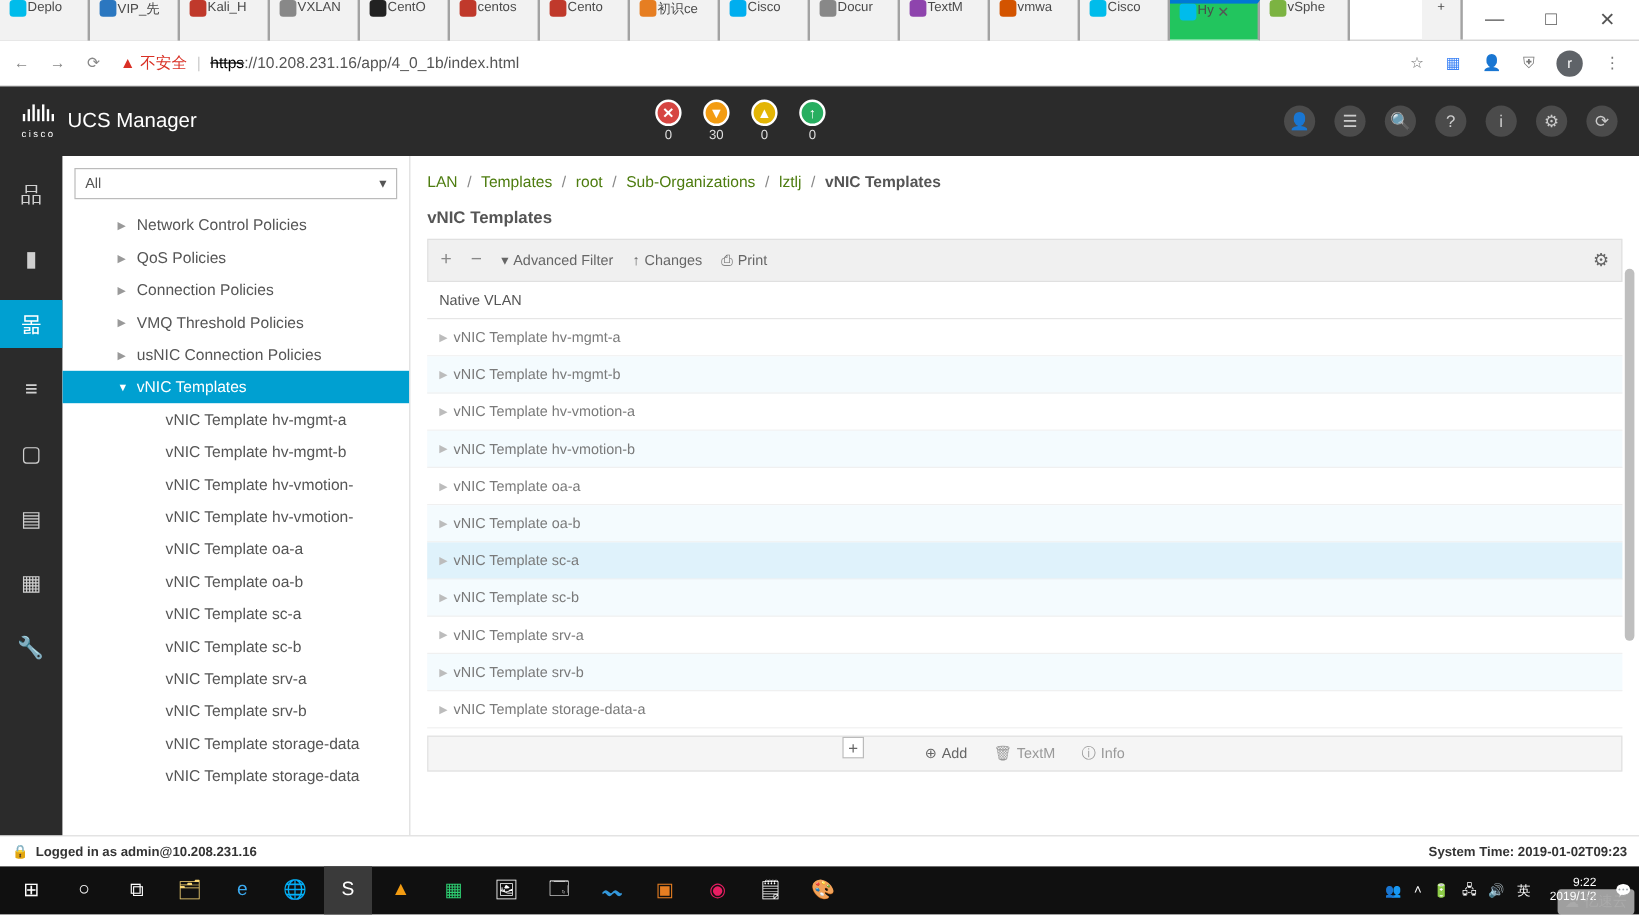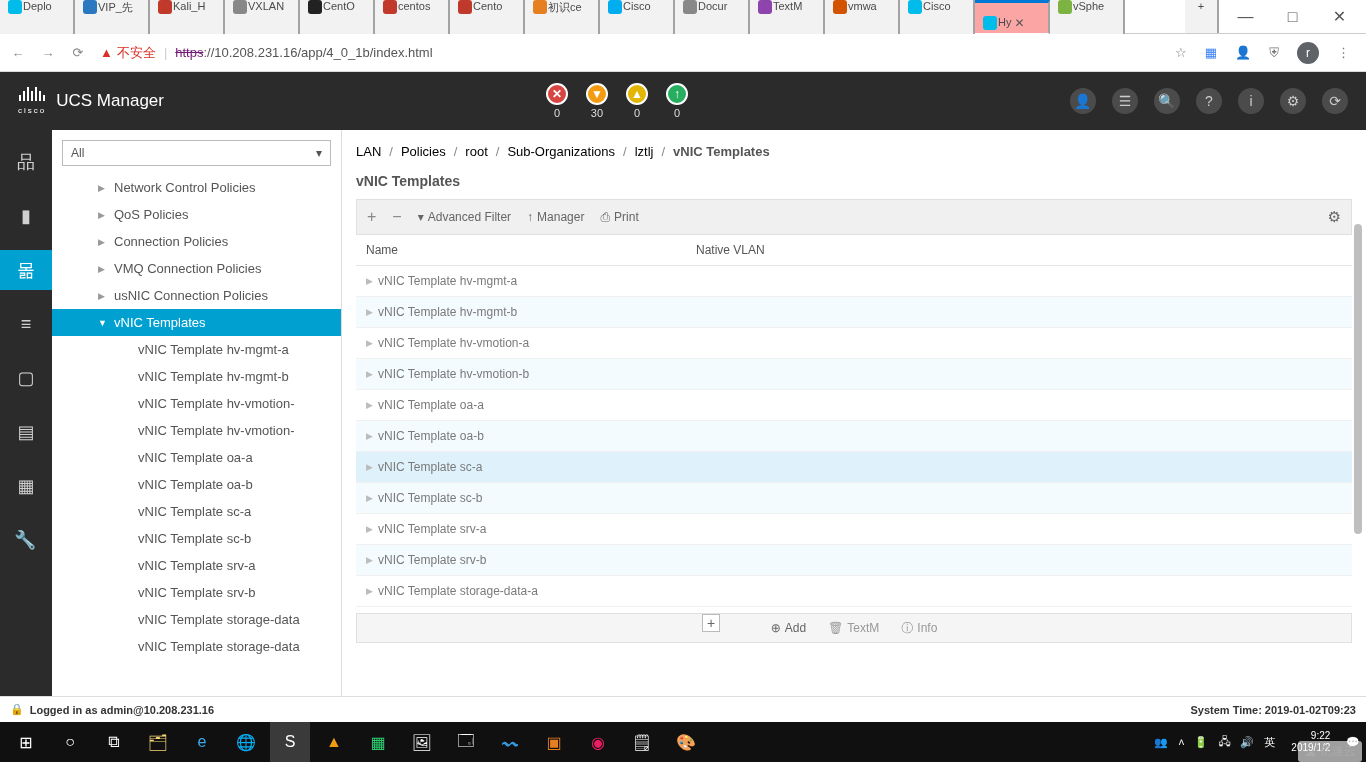--- a/index.html
+++ b/index.html
@@ -1,31 +1,31 @@
 <!DOCTYPE html>
 <html><head>
 <meta charset="utf-8">
 <style>
 *{margin:0;padding:0;box-sizing:border-box;font-family:Arial,Helvetica,sans-serif}
 body{width:1366px;height:768px;overflow:hidden;background:#fff;position:relative}
 
 .win-top{height:34px;background:#fff;display:flex;border-bottom:1px solid #ccc}
 .tabs{display:flex;height:34px;flex:1;overflow:hidden}
 .tab{display:flex;align-items:flex-start;padding:0 8px;border-right:2px solid #a3a3a3;font-size:11px;color:#4a4a4a;gap:1px;min-width:75px;white-space:nowrap;overflow:hidden;background:#f2f2f2}
-.tab.active{background:#fca5a5;border-top:3px solid #0078d4;height:34px;padding-top:13px;border-bottom:1px solid #fff;margin-bottom:-1px}
+.tab.active{background:#22c55e;border-top:3px solid #0078d4;height:34px;padding-top:0;border-bottom:1px solid #fff;margin-bottom:-1px}
 .tab .x{margin-left:2px;color:#555;font-size:12px}
 .tab .ic{width:14px;height:14px;flex:0 0 14px;border-radius:3px}
 .winbtns{display:flex;align-items:center;padding:0 4px;gap:2px}
 .winbtn{width:45px;height:28px;display:flex;align-items:center;justify-content:center;color:#555}
 
 .urlbar{height:38px;display:flex;align-items:center;padding:0 10px;gap:14px;border-bottom:1px solid #d9d9d9;font-size:13px}
 .urlbar .nav-ic{color:#888;width:16px;text-align:center}
 .url{flex:1;display:flex;align-items:center;gap:8px;color:#555}
 .url .warn{color:#d93025;display:flex;align-items:center;gap:4px}
-.url .https{color:#701a75;text-decoration:line-through}
+.url .https{color:#000000;text-decoration:line-through}
 .righticons{display:flex;align-items:center;gap:18px;color:#777;padding-right:6px}
 .avatar-r{width:22px;height:22px;border-radius:50%;background:#5f6368;color:#fff;display:flex;align-items:center;justify-content:center;font-size:12px}
 
 .cisco-head{height:58px;background:#2b2b2b;color:#eee;display:flex;align-items:center;padding:0 18px}
 .cisco-logo{display:flex;align-items:center;gap:10px}
 .cisco-logo .bars span{display:inline-block;width:2px;background:#fff;margin:0 1px}
 .cisco-logo .title{font-size:17px;font-weight:300;color:#fff}
 .cisco-center{flex:1;display:flex;justify-content:center}
 .status-badges{display:flex;gap:18px}
 .sb{display:flex;flex-direction:column;align-items:center;gap:2px}
@@ -43,21 +43,21 @@
 .tree{font-size:13px;color:#555;padding-bottom:10px}
 .tree .node{padding:6px 0 6px 6px;display:flex;align-items:center;gap:6px}
 .tree .node .arr{width:10px;color:#999;font-size:9px}
 .tree .lvl1{padding-left:46px}
 .tree .lvl2{padding-left:70px}
 .tree .sel{background:#00a0d1;color:#fff}
 .tree .sel .arr{color:#fff}
 
 .main{flex:1;padding:14px 14px 0 14px;position:relative}
 .breadcrumb{font-size:13px;color:#555;display:flex;gap:8px;align-items:center;margin-bottom:14px}
-.breadcrumb a{color:#000000;text-decoration:none}
+.breadcrumb a{color:#4d7c0f;text-decoration:none}
 .breadcrumb .sep{color:#888}
 .section-title{font-size:14px;color:#555;font-weight:bold;margin-bottom:10px}
 .toolbar{height:36px;background:#f0f0f0;border:1px solid #e0e0e0;display:flex;align-items:center;padding:0 10px;gap:16px;font-size:12px;color:#666}
 .toolbar .spacer{flex:1}
 .toolbar .ti{display:flex;align-items:center;gap:4px}
 .thead{display:flex;padding:8px 10px;border-bottom:1px solid #e6e6e6;font-size:12px;color:#555}
 .thead .c1{width:330px}
 .thead .c2{width:325px}
 .rows{font-size:12px;color:#7a7a7a}
 .row{display:flex;align-items:center;padding:8px 10px;border-bottom:1px solid #f0f0f0}
@@ -239,21 +239,21 @@
         <div class="node lvl1">
           <span class="arr">▶</span>
           <span>QoS Policies</span>
         </div>
         <div class="node lvl1">
           <span class="arr">▶</span>
           <span>Connection Policies</span>
         </div>
         <div class="node lvl1">
           <span class="arr">▶</span>
-          <span>VMQ Connection Policies</span>
+          <span>VMQ Threshold Policies</span>
         </div>
         <div class="node lvl1">
           <span class="arr">▶</span>
           <span>usNIC Connection Policies</span>
         </div>
         <div class="node lvl1 sel">
           <span class="arr">▼</span>
           <span>vNIC Templates</span>
         </div>
         <div class="node lvl2">
@@ -307,51 +307,50 @@
       </div>
     <div class="nscroll">
         <div class="th"></div>
       </div>
   </div>
 
   <div class="main">
     <div class="breadcrumb" id="bc">
         <a href="#">LAN</a>
         <span class="sep">/</span>
-        <a href="#">Policies</a>
+        <a href="#">Templates</a>
         <span class="sep">/</span>
         <a href="#">root</a>
         <span class="sep">/</span>
         <a href="#">Sub-Organizations</a>
         <span class="sep">/</span>
         <a href="#">lztlj</a>
         <span class="sep">/</span>
         <b>vNIC Templates</b>
       </div>
     <div class="section-title">vNIC Templates</div>
     <div class="toolbar">
       <span class="ti" style="font-size:16px;color:#888">+</span>
       <span class="ti" style="font-size:16px;color:#888">−</span>
       <span class="ti">
           <span>▾</span>
           <span>Advanced Filter</span>
         </span>
       <span class="ti">
           <span>↑</span>
-          <span>Manager</span>
+          <span>Changes</span>
         </span>
       <span class="ti">
           <span>⎙</span>
           <span>Print</span>
         </span>
       <span class="spacer"></span>
       <span class="ti" style="font-size:15px">⚙</span>
     </div>
     <div class="thead">
-      <div class="c1">Name</div>
       <div class="c3">Native VLAN</div>
     </div>
     <div class="rows" id="rows">
         <div class="row">
           <span class="arr">▶</span>
           <span>vNIC Template hv-mgmt-a</span>
         </div>
         <div class="row">
           <span class="arr">▶</span>
           <span>vNIC Template hv-mgmt-b</span>

